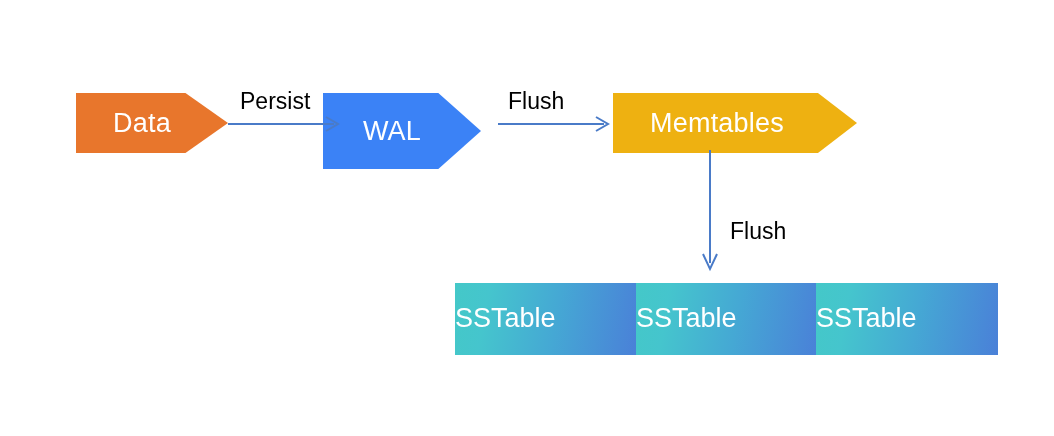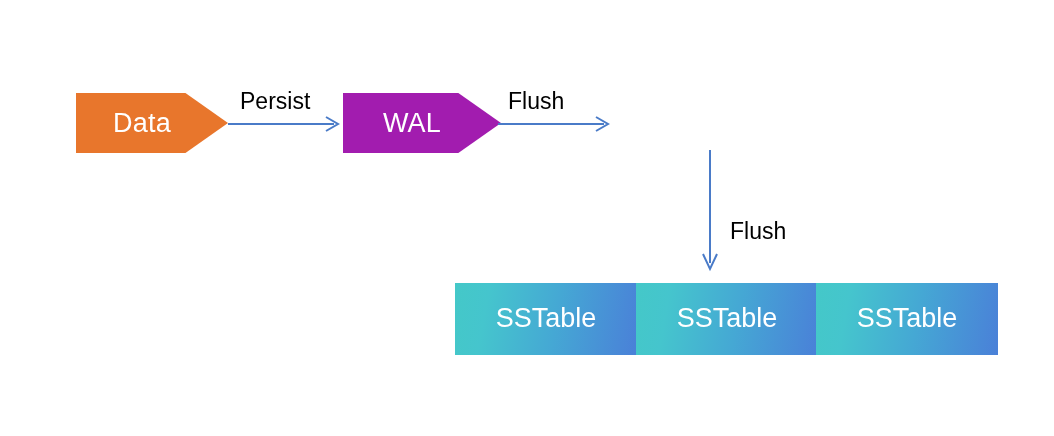--- a/index.html
+++ b/index.html
@@ -38,25 +38,25 @@
   .chev-data {
     left: 76px;
     top: 93px;
     width: 152px;
     height: 60px;
     background: #e8762c;
     -webkit-clip-path: polygon(0 0, 72% 0, 100% 50%, 72% 100%, 0 100%);
     clip-path: polygon(0 0, 72% 0, 100% 50%, 72% 100%, 0 100%);
   }
   .chev-wal {
-    left: 343px;
+    left: 323px;
     top: 93px;
     width: 158px;
-    height: 60px;
-    background: #a21caf;
+    height: 76px;
+    background: #3b82f6;
     -webkit-clip-path: polygon(0 0, 73% 0, 100% 50%, 73% 100%, 0 100%);
     clip-path: polygon(0 0, 73% 0, 100% 50%, 73% 100%, 0 100%);
   }
   .chev-memtables {
     left: 613px;
     top: 93px;
     width: 244px;
     height: 60px;
     background: #eeb111;
     -webkit-clip-path: polygon(0 0, 84% 0, 100% 50%, 84% 100%, 0 100%);
@@ -86,21 +86,20 @@
   .conn-flush   { left: 690px; top: 150px; width: 40px; height: 125px; }
 
   
   .sstable {
     position: absolute;
     top: 283px;
     width: 182px;
     height: 72px;
     display: flex;
     align-items: center;
-    justify-content: center;
     color: #ffffff;
     font-size: 27px;
     white-space: nowrap;
     background: linear-gradient(100deg, #44c8c8 0%, #45c5cd 18%, #45a8d4 55%, #4a80d8 100%);
     box-sizing: border-box;
   }
   .sst-1 { left: 455px; }
   .sst-2 { left: 636px; }
   .sst-3 { left: 816px; }
   .sst-label { line-height: 1; position: relative; top: -1px; }
@@ -111,20 +110,23 @@
 <div id="canvas">
 
   <div class="chevron chev-data">
     <span class="chev-label">Data</span>
   </div>
 
   <div class="chevron chev-wal">
     <span class="chev-label">WAL</span>
   </div>
 
+  <div class="chevron chev-memtables">
+    <span class="chev-label">Memtables</span>
+  </div>
 
   <svg class="connector conn-persist" viewBox="0 0 118 32">
     <line x1="0" y1="16" x2="106" y2="16" stroke="#4a7bc8" stroke-width="2"></line>
     <polyline points="98,9 110,16 98,23" fill="none" stroke="#4a7bc8" stroke-width="2"></polyline>
   </svg>
 
   <svg class="connector conn-apply" viewBox="0 0 118 32">
     <line x1="0" y1="16" x2="106" y2="16" stroke="#4a7bc8" stroke-width="2"></line>
     <polyline points="98,9 110,16 98,23" fill="none" stroke="#4a7bc8" stroke-width="2"></polyline>
   </svg>

